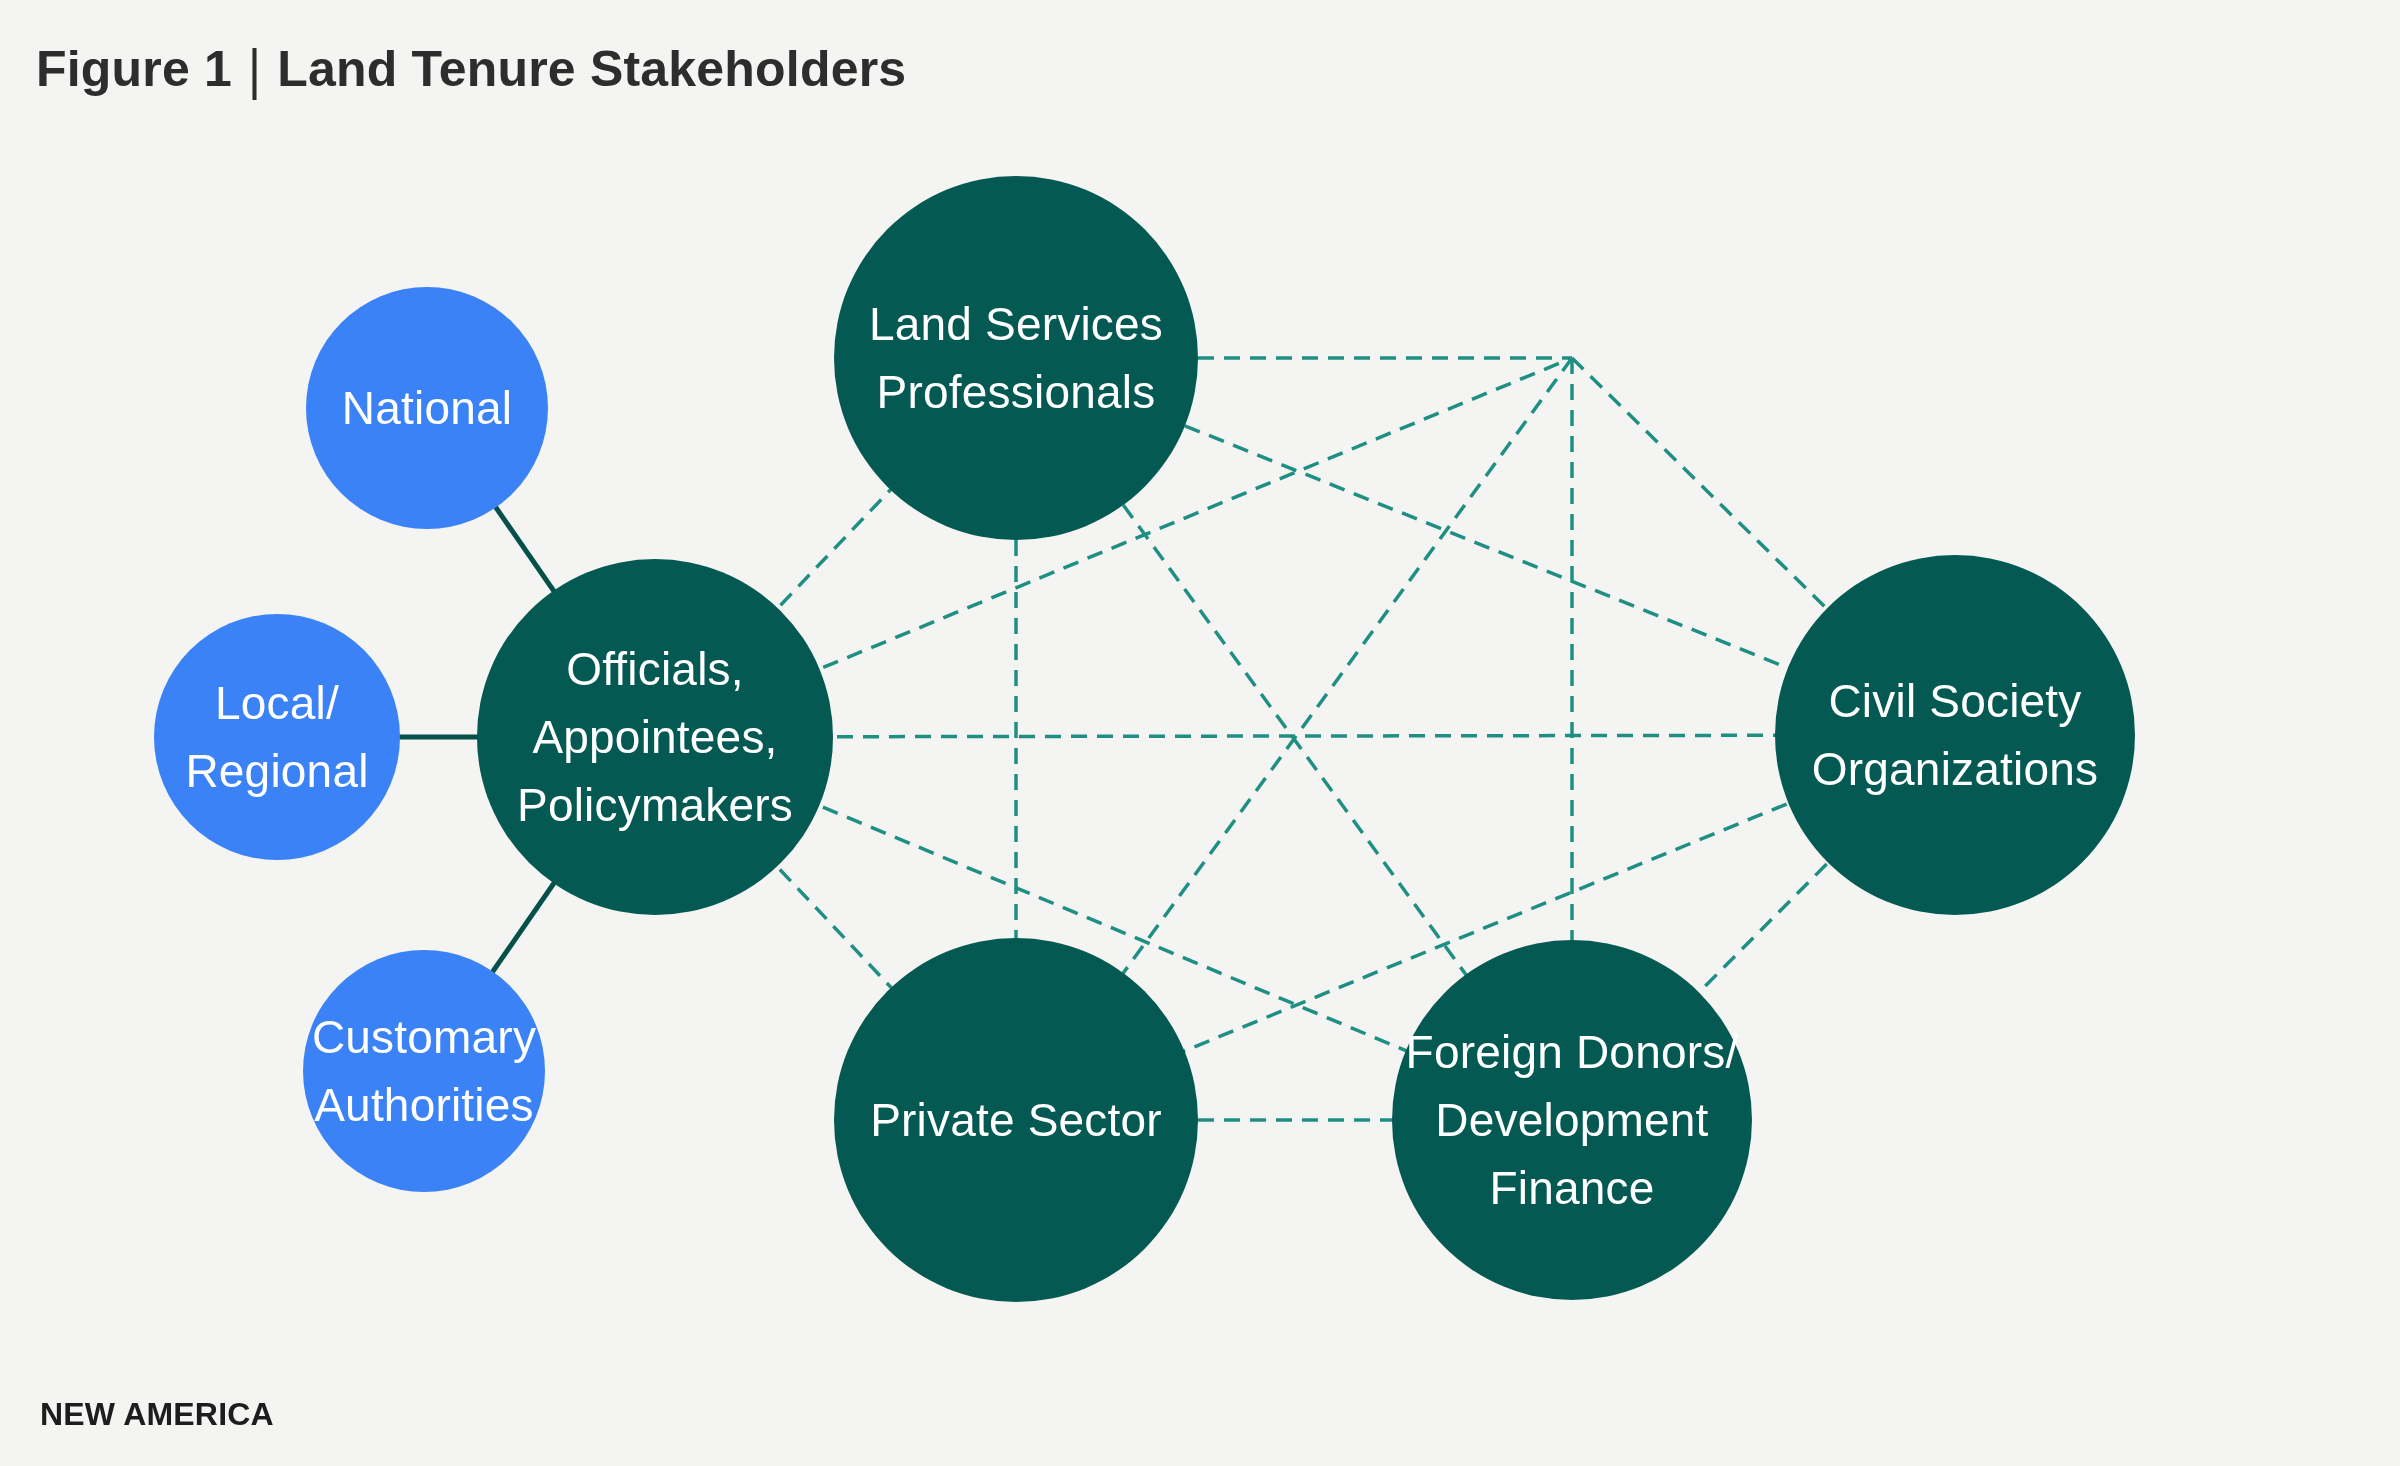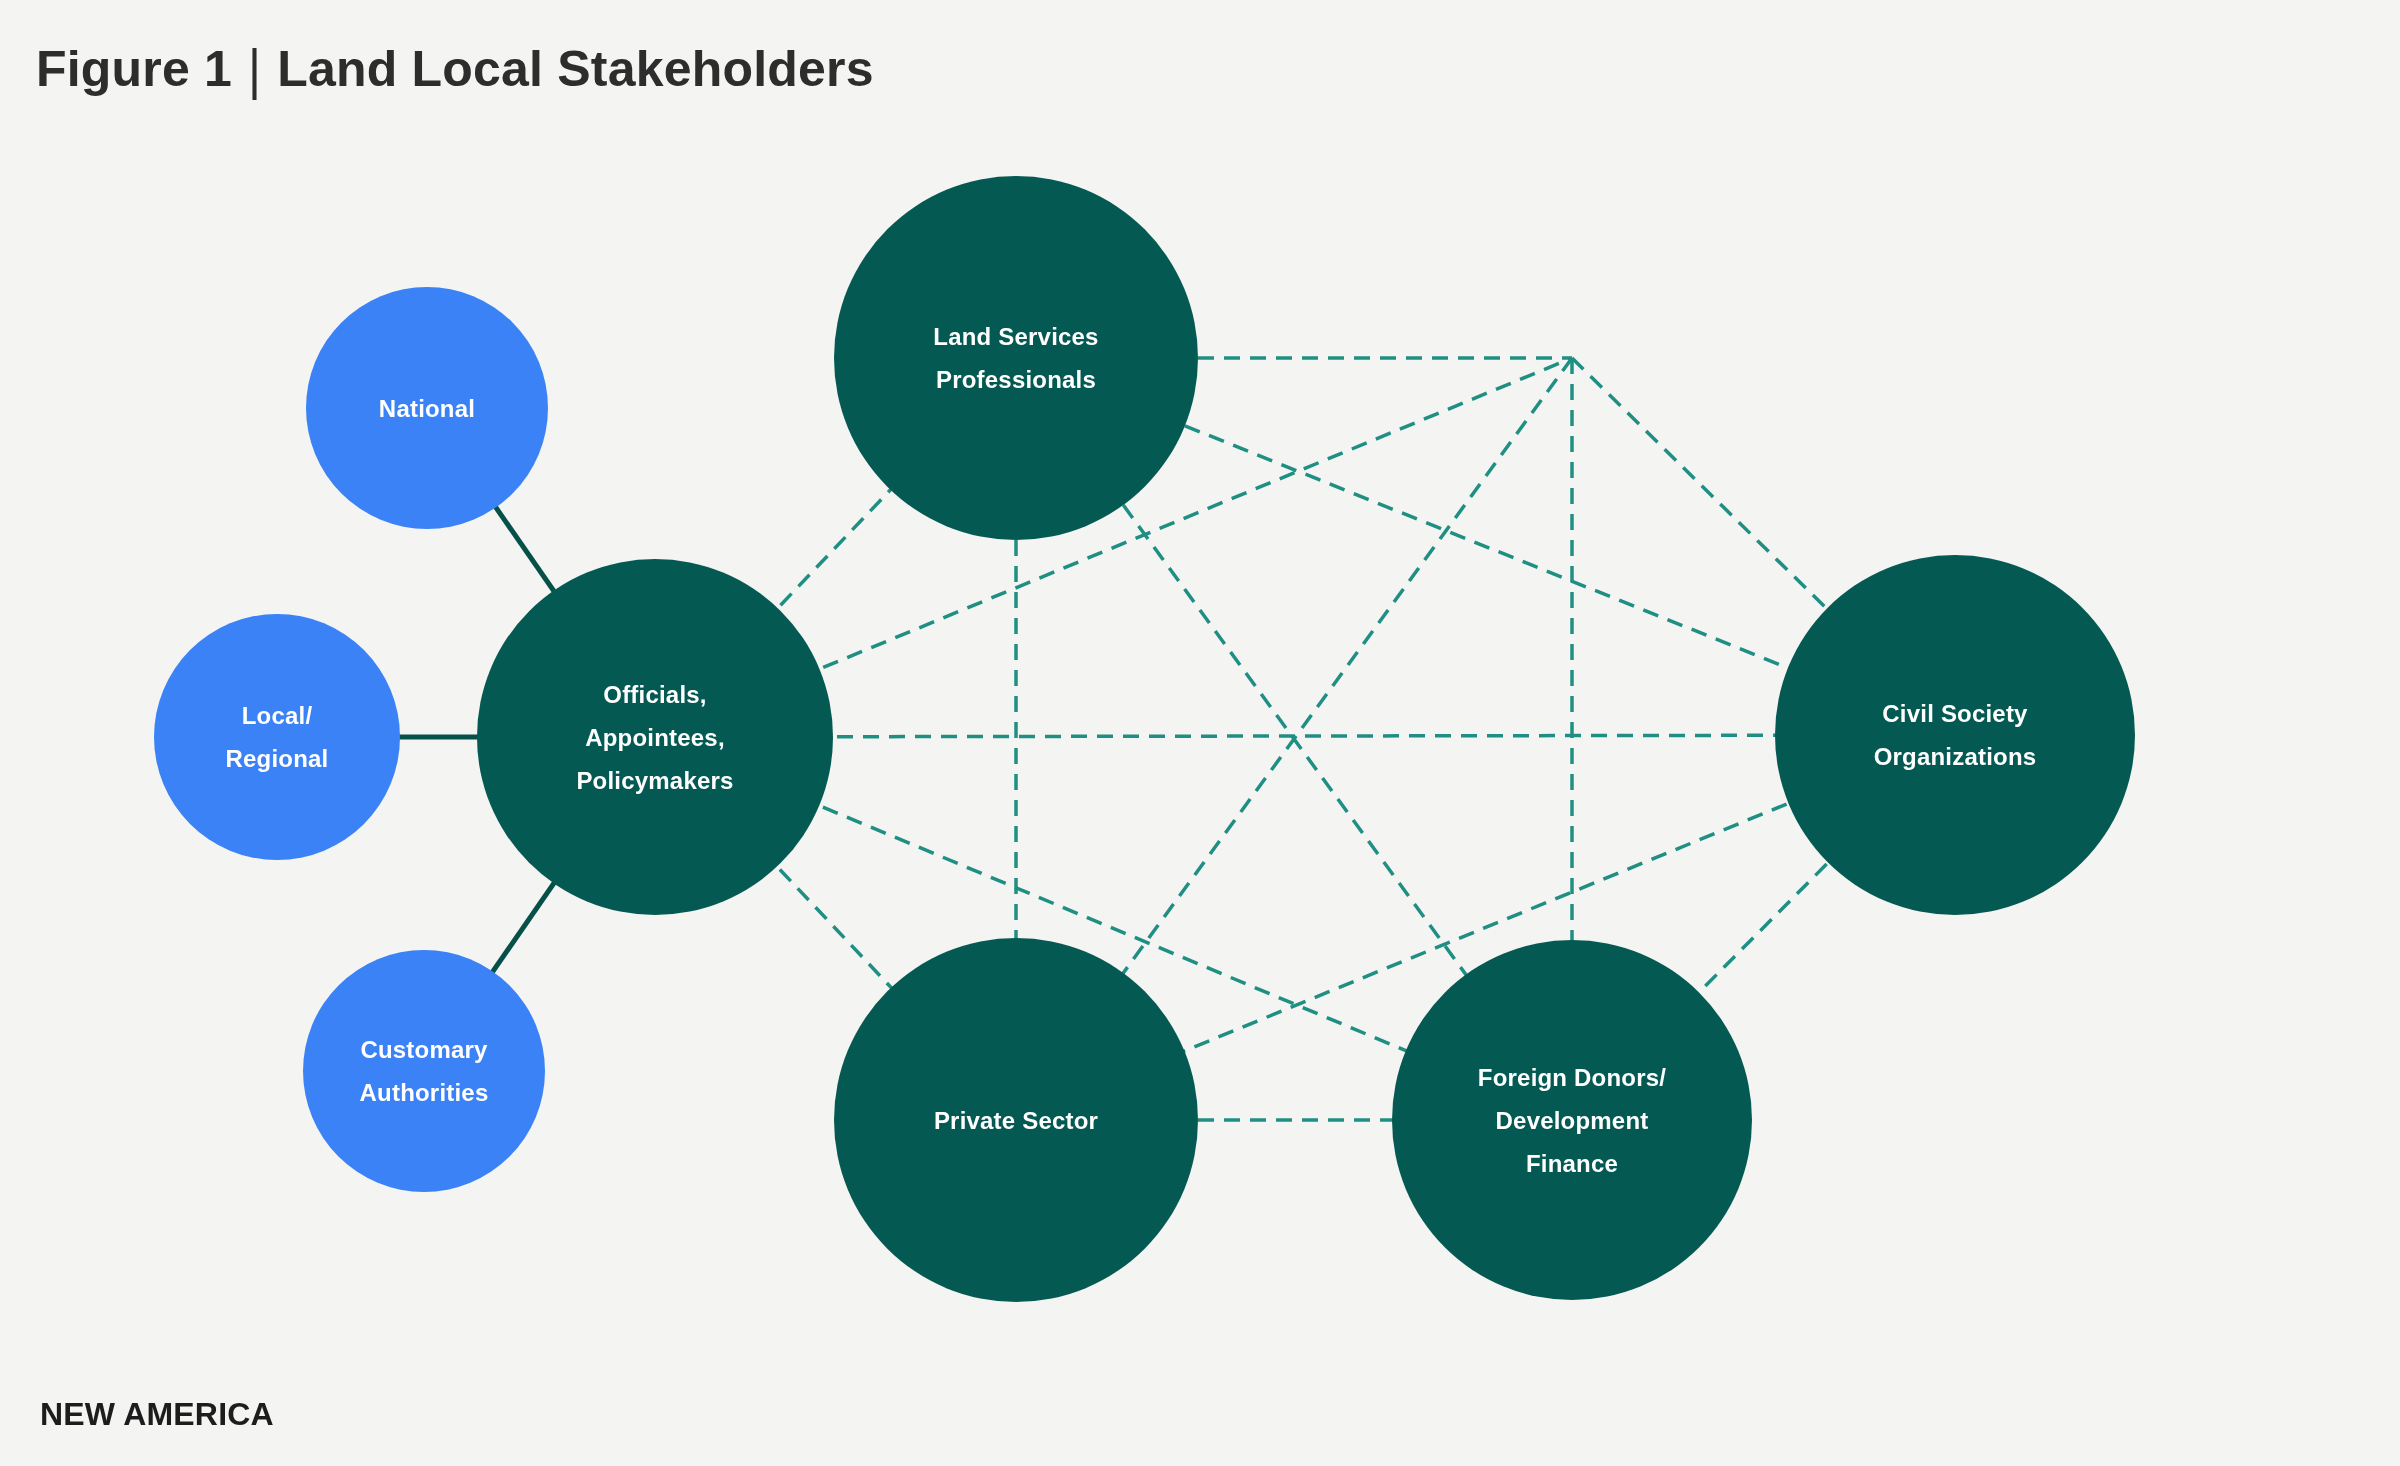--- a/index.html
+++ b/index.html
@@ -58,23 +58,23 @@
     border-radius: 50%;
     display: flex;
     align-items: center;
     justify-content: center;
     text-align: center;
   }
   .node.core { background: #045a52; }
   .node.satellite { background: #3b82f6; }
   .node-label {
     color: #ffffff;
-    font-size: 24px;
-    font-weight: 700;
-    line-height: 43px;
+    font-size: 46px;
+    font-weight: 400;
+    line-height: 68px;
     white-space: pre-line;
     letter-spacing: 0.2px;
   }
   
   .brand {
     position: absolute;
     left: 40px;
     top: 1396px;
     font-size: 32px;
     font-weight: 700;
@@ -83,21 +83,21 @@
   }
 </style>
 </head>
 <body>
 
 <div id="canvas">
 
   <div class="figure-title">
     <span>Figure 1</span>
     <span class="sep">|</span>
-    <span>Land Local Stakeholders</span>
+    <span>Land Tenure Stakeholders</span>
   </div>
 
   <svg class="connectors" viewBox="0 0 2400 1466">
 
     <line class="edge-dashed" x1="655" y1="737" x2="1016" y2="358"></line>
     <line class="edge-dashed" x1="655" y1="737" x2="1572" y2="358"></line>
     <line class="edge-dashed" x1="655" y1="737" x2="1955" y2="735"></line>
     <line class="edge-dashed" x1="655" y1="737" x2="1016" y2="1120"></line>
     <line class="edge-dashed" x1="655" y1="737" x2="1572" y2="1120"></line>
     <line class="edge-dashed" x1="1016" y1="358" x2="1572" y2="358"></line>

